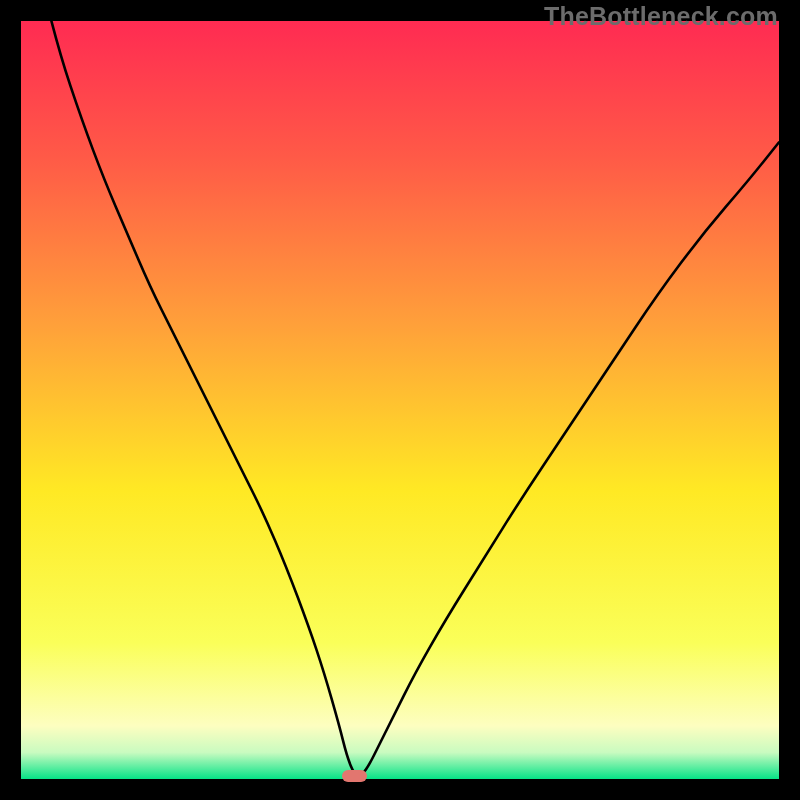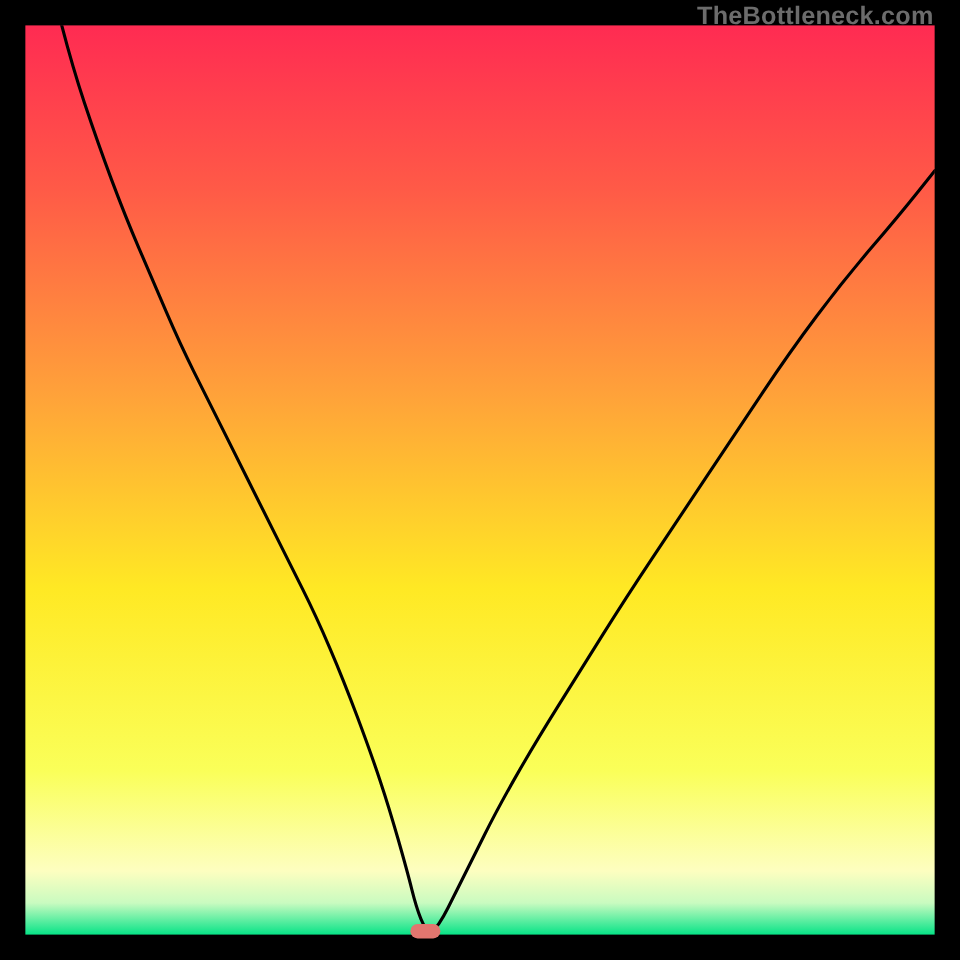--- a/index.html
+++ b/index.html
@@ -24,21 +24,21 @@
     left: 0;
     top: 0;
     width: 758px;
     height: 758px;
   }
   .watermark {
     position: absolute;
     top: 2px;
     right: 22px;
     color: #6c6c6c;
-    font-size: 21px;
+    font-size: 25px;
     font-weight: 600;
     letter-spacing: 0.2px;
   }
   .marker {
     position: absolute;
     background: #e2766f;
     border-radius: 8px;
   }
 </style>
 </head>

